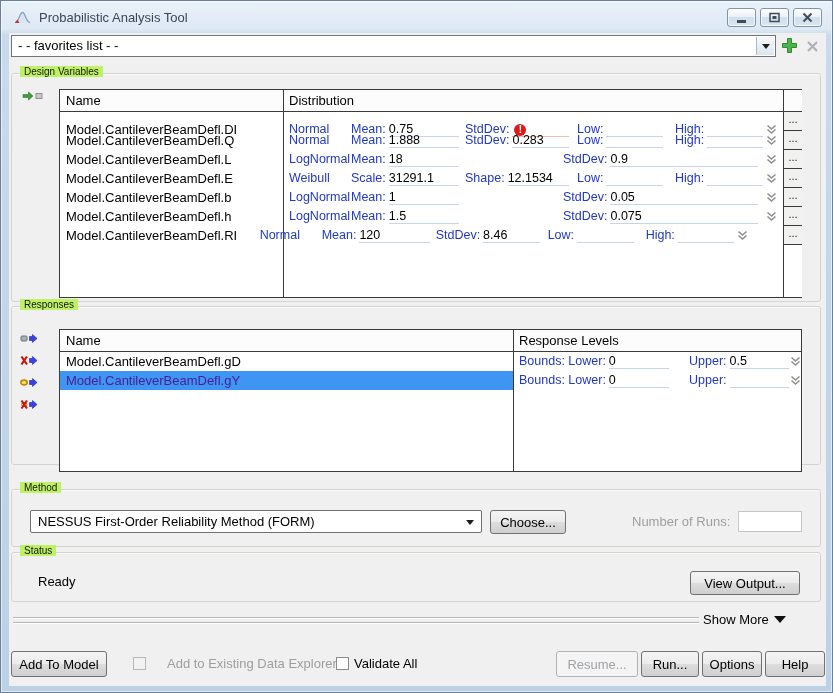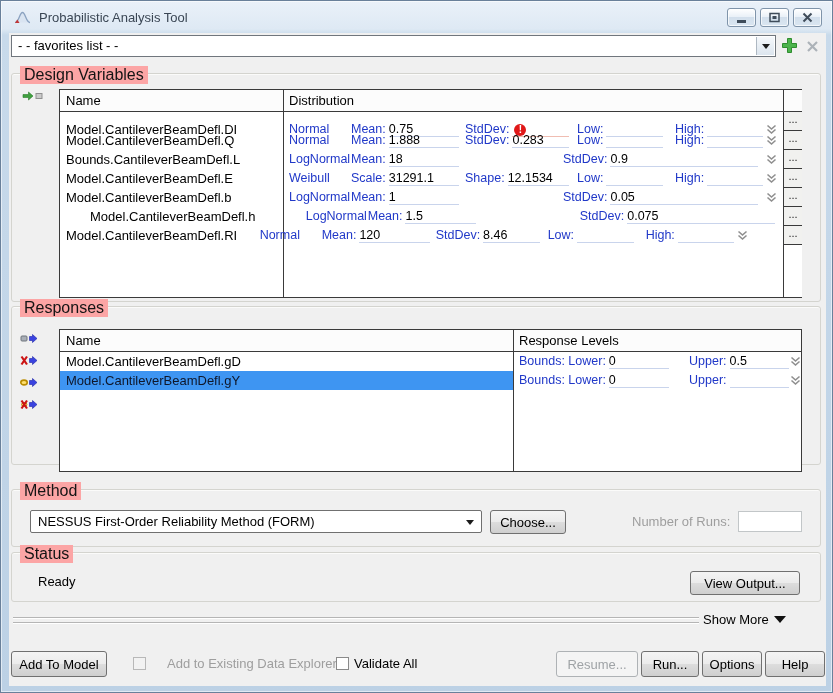--- a/index.html
+++ b/index.html
@@ -17,21 +17,21 @@
   
   .combo { position:absolute; background:#fff; border:1px solid #70767D; }
   .fav { left:2px; top:2px; width:765px; height:22px; font-size:13px; line-height:20px; padding-left:6px; color:#000; white-space:nowrap; }
   .fav-btn { position:absolute; right:1px; top:1px; bottom:1px; width:18px; border-left:1px solid #AEB8C2; display:flex; align-items:center; justify-content:center;
     background:linear-gradient(180deg,#F5F8FB,#DCE5EE); }
   .tri-down { width:0; height:0; border-left:4px solid transparent; border-right:4px solid transparent; border-top:5px solid #1C1C1C; }
   .icon-abs { position:absolute; }
 
   
   .groupbox { position:absolute; border:1px solid #D4D4CF; border-radius:3px; box-shadow: inset 0 1px 0 #FBFBFA; }
-  .gb-label { position:absolute; top:-8px; left:8px; background:#fca5a5; padding:0 4px; font-size:16px; color:#141414; white-space:nowrap; }
+  .gb-label { position:absolute; top:-8px; left:8px; background:#bef264; padding:0 4px; font-size:10px; color:#141414; white-space:nowrap; }
 
   
   .tbl { position:absolute; background:#fff; border:1px solid #3A3A3A; }
   .thead { display:flex; height:22px; border-bottom:1px solid #3A3A3A; background:#FCFCFC; }
   .th { font-size:13px; line-height:21px; padding-left:6px; color:#000; white-space:nowrap; }
   .vline { position:absolute; top:0; bottom:0; width:1px; background:#3A3A3A; }
 
   .dvrow, .rrow { position:absolute; left:0; height:19px; display:flex; }
   .cell-name { font-size:13px; line-height:19px; padding-left:6px; white-space:nowrap; overflow:hidden; color:#000; }
   .dv-name { width:223px; }
@@ -47,21 +47,21 @@
   .s3 { left:294px; width:86px;  }
   .s4 { left:392px; width:88px;  }
   .smid { left:280px; width:195px; }
   .rs1 { left:6px;   width:150px; }
   .rs2 { left:176px; width:100px; }
   .chev { position:absolute; left:482px; top:4px; }
   .rchev { position:absolute; left:276px; top:4px; }
   .val.err { border-bottom-color:#F0BDB2; }
   .err-badge { display:inline-block; width:12px; height:12px; border-radius:50%; background:#E01818; color:#fff;
     font-size:10px; font-weight:bold; line-height:12px; text-align:center; margin-top:1px; margin-left:2px; }
-  .sel .cell-name { background:#3E95F2; color:#0f172a; }
+  .sel .cell-name { background:#3E95F2; color:#4c1d95; }
 
   .ell-col { position:absolute; left:723px; top:0; bottom:0; width:19px; border-left:1px solid #3A3A3A; background:#fff; }
   .ell-head { height:22px; border-bottom:1px solid #3A3A3A; background:#FCFCFC; }
   .ell-cell { height:19px; border-bottom:1px solid #3A3A3A; background:#F1F1EF; font-size:11px; line-height:14px; text-align:center; color:#222; }
 
   .side-icon { position:absolute; }
 
   
   .btn { position:absolute; height:26px; border:1px solid #707070; border-radius:3px; font-size:13px; color:#000;
     display:flex; align-items:center; justify-content:center; white-space:nowrap;
@@ -189,21 +189,21 @@
                 <span class="val"></span>
               </span>
             <svg class="chev" width="13" height="11" viewBox="0 0 13 11">
                 <path d="M2.5 1.5 L6.5 5 L10.5 1.5" fill="none" stroke="#8F8F8F" stroke-width="1.6"></path>
                 <path d="M2.5 5.5 L6.5 9 L10.5 5.5" fill="none" stroke="#8F8F8F" stroke-width="1.6"></path>
               </svg>
           </div>
         </div>
 
         <div class="dvrow" style="top:60px; width:723px;">
-          <div class="cell-name dv-name">Bounds.CantileverBeamDefl.L</div>
+          <div class="cell-name dv-name">Model.CantileverBeamDefl.L</div>
           <div class="cell-dist">
             <span class="dist-name">LogNormal</span>
             <span class="slot s1">
                 <span class="lbl">Mean:</span>
                 <span class="val">18</span>
               </span>
             <span class="slot smid">
                 <span class="lbl">StdDev:</span>
                 <span class="val">0.9</span>
               </span>
@@ -253,21 +253,21 @@
                 <span class="lbl">StdDev:</span>
                 <span class="val">0.05</span>
               </span>
             <svg class="chev" width="13" height="11" viewBox="0 0 13 11">
                 <path d="M2.5 1.5 L6.5 5 L10.5 1.5" fill="none" stroke="#8F8F8F" stroke-width="1.6"></path>
                 <path d="M2.5 5.5 L6.5 9 L10.5 5.5" fill="none" stroke="#8F8F8F" stroke-width="1.6"></path>
               </svg>
           </div>
         </div>
 
-        <div class="dvrow" style="top:117px; width:723px;padding-left:24px;">
+        <div class="dvrow" style="top:117px; width:723px;">
           <div class="cell-name dv-name">Model.CantileverBeamDefl.h</div>
           <div class="cell-dist">
             <span class="dist-name">LogNormal</span>
             <span class="slot s1">
                 <span class="lbl">Mean:</span>
                 <span class="val">1.5</span>
               </span>
             <span class="slot smid">
                 <span class="lbl">StdDev:</span>
                 <span class="val">0.075</span>

